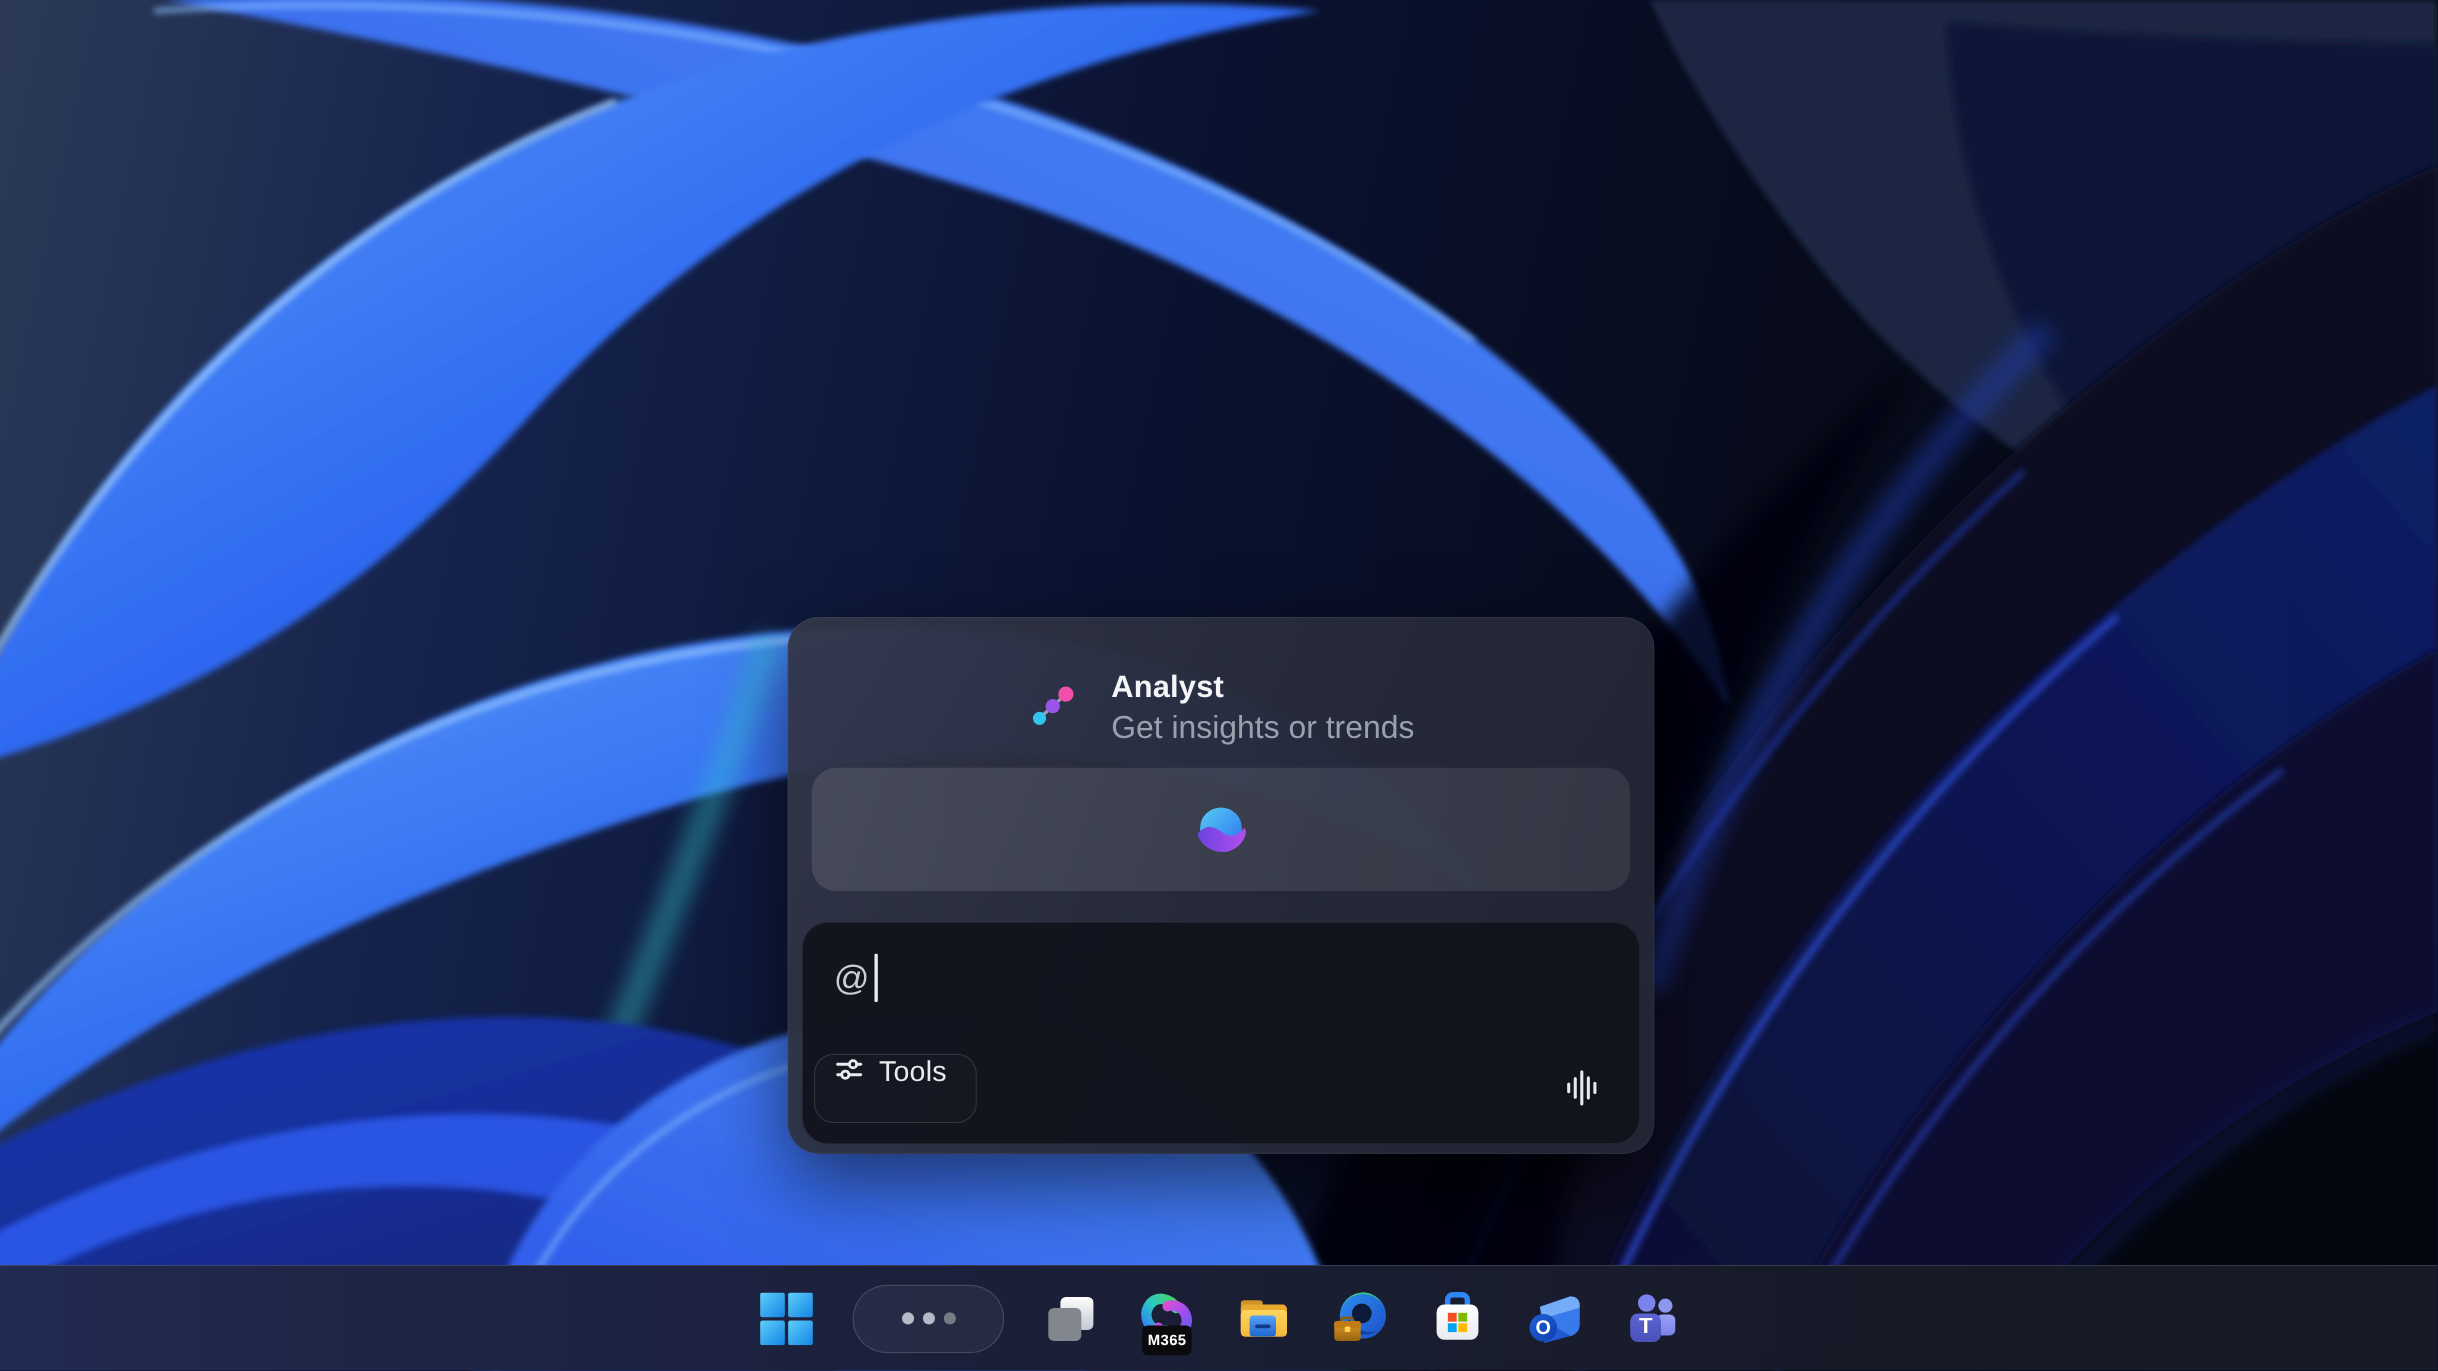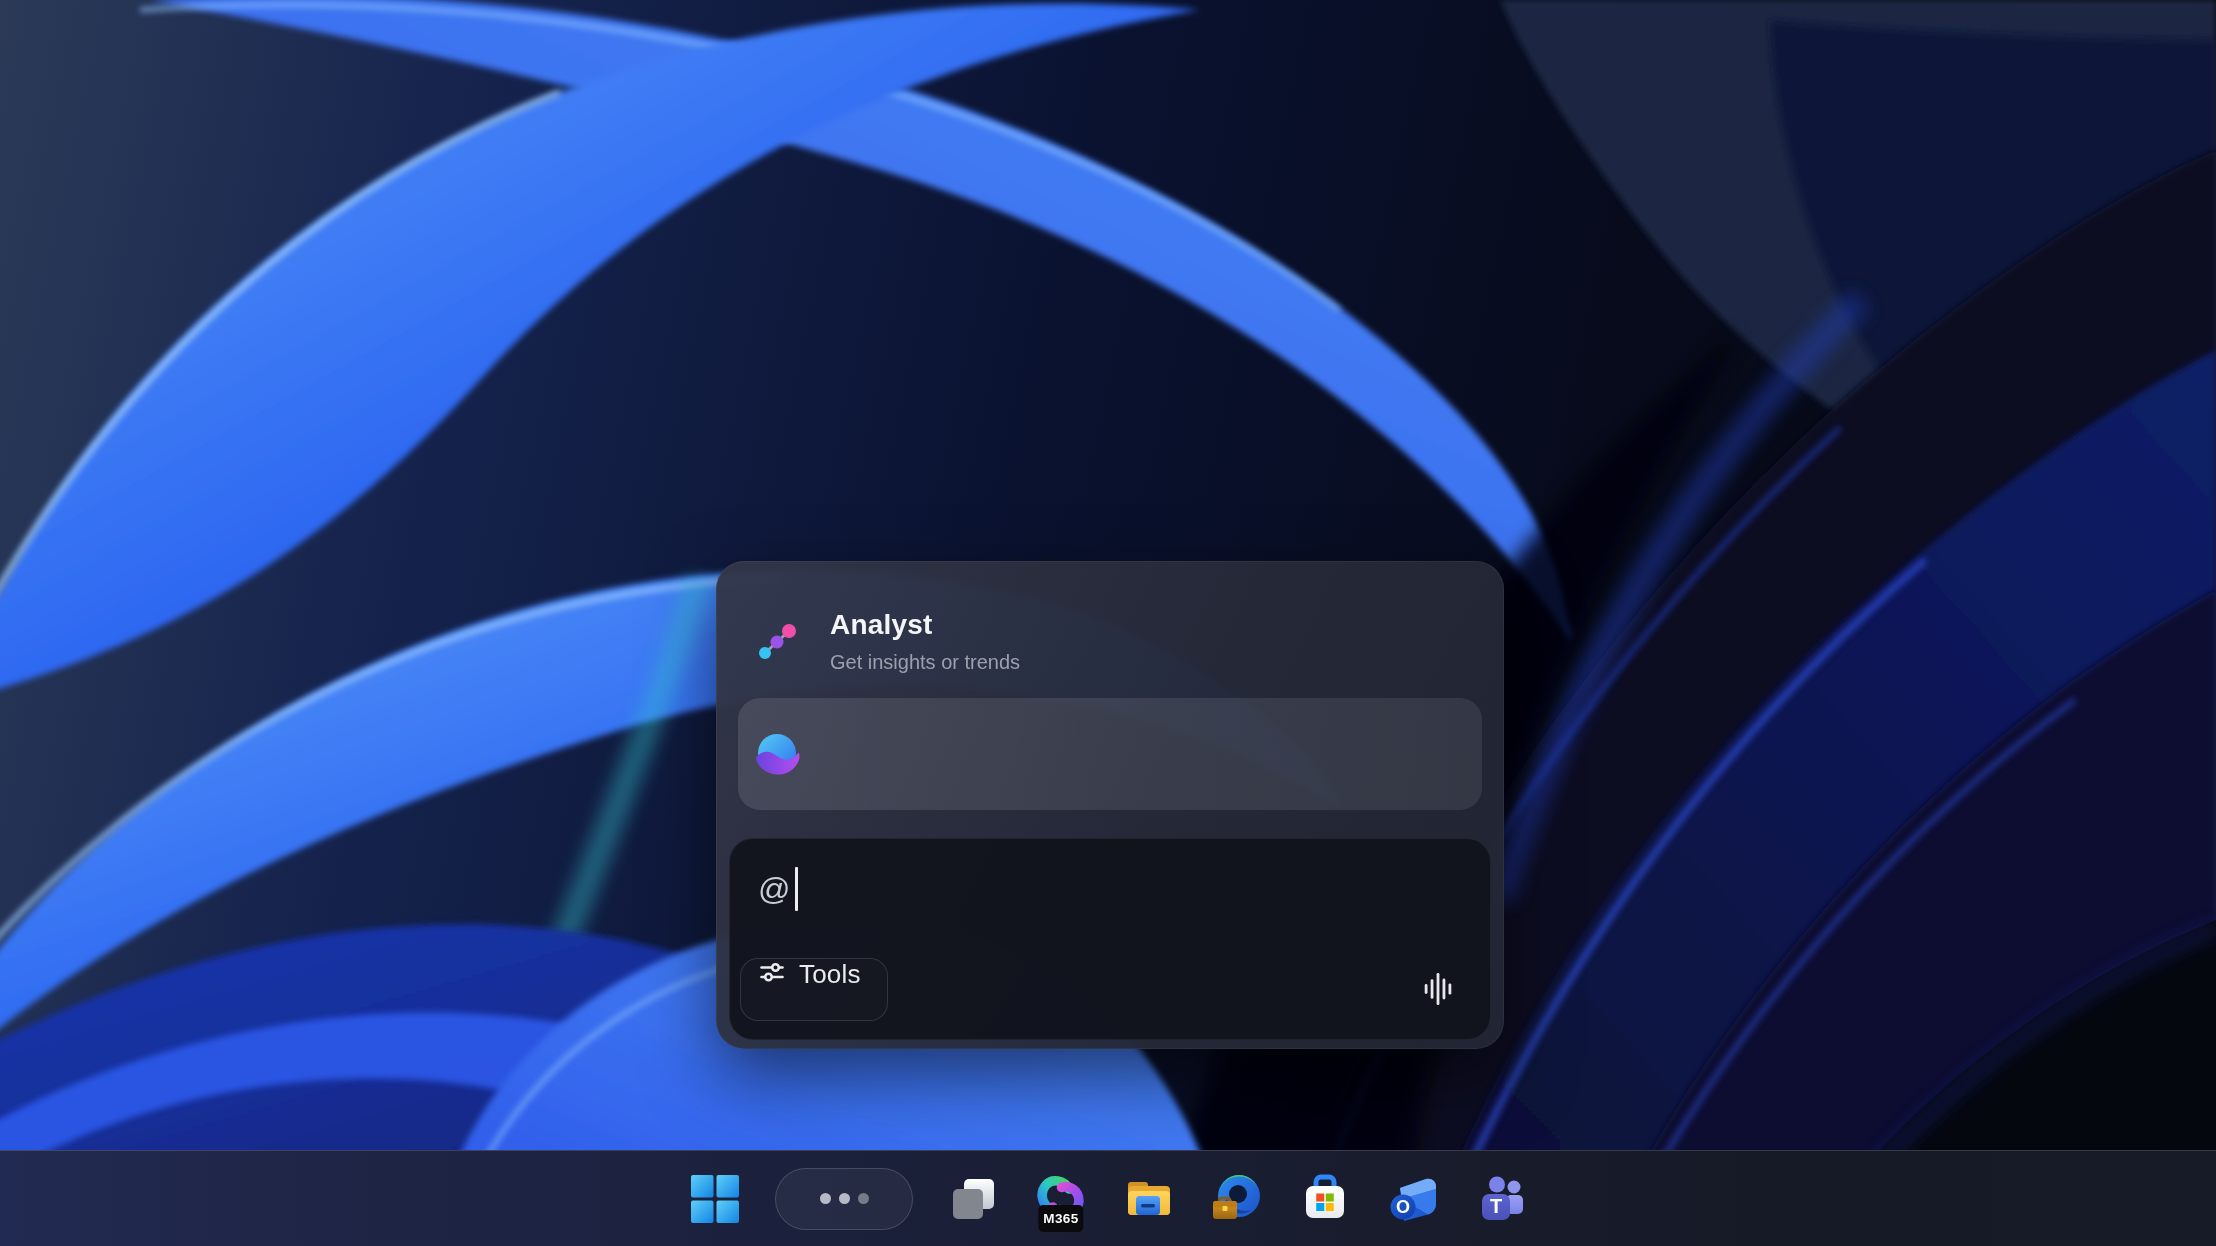--- a/index.html
+++ b/index.html
@@ -14,30 +14,30 @@
   
   .flyout{
     position:absolute;left:716px;top:561px;width:788px;height:488px;
     border-radius:28px;
     background:linear-gradient(115deg,rgba(50,54,72,0.96),rgba(37,41,56,0.97) 55%,rgba(34,38,52,0.97));
     box-shadow:0 26px 70px rgba(0,0,0,0.55), inset 0 0 0 1px rgba(255,255,255,0.05);
   }
   .agent-list{position:absolute;top:28px;left:22px;right:22px;}
   .agent-row{
     height:106px;box-sizing:border-box;display:flex;align-items:center;
-    gap:30px;padding:0 16px;border-radius:22px;
+    gap:30px;padding:0 16px;border-radius:22px;justify-content:center;
   }
   .agent-row.highlighted{
     height:112px;margin-top:3px;
     background:linear-gradient(90deg,rgba(255,255,255,0.115),rgba(255,255,255,0.082));
   }
   .agent-icon{width:46px;height:46px;flex:0 0 46px;display:flex;align-items:center;justify-content:center;}
   .agent-texts{display:flex;flex-direction:column;}
   .agent-title{font-size:28px;font-weight:600;color:#f4f5f7;line-height:40px;letter-spacing:.2px;}
-  .agent-sub{font-size:20px;font-weight:400;color:#9ba1ac;line-height:35px;}
+  .agent-sub{font-size:29px;font-weight:400;color:#9ba1ac;line-height:35px;}
 
   .composer{
     position:absolute;left:13px;top:277px;width:762px;height:202px;box-sizing:border-box;
     background:rgba(16,18,27,0.90);
     border:1.5px solid rgba(255,255,255,0.07);
     border-radius:24px;
   }
   .composer-text{position:absolute;left:28px;top:28px;display:flex;align-items:center;}
   .at-value{font-size:32px;color:#c9cdd6;}
   .caret{width:3px;height:44px;background:#eceef2;margin-left:5px;border-radius:1px;animation:blink 1.1s steps(1) infinite;}

